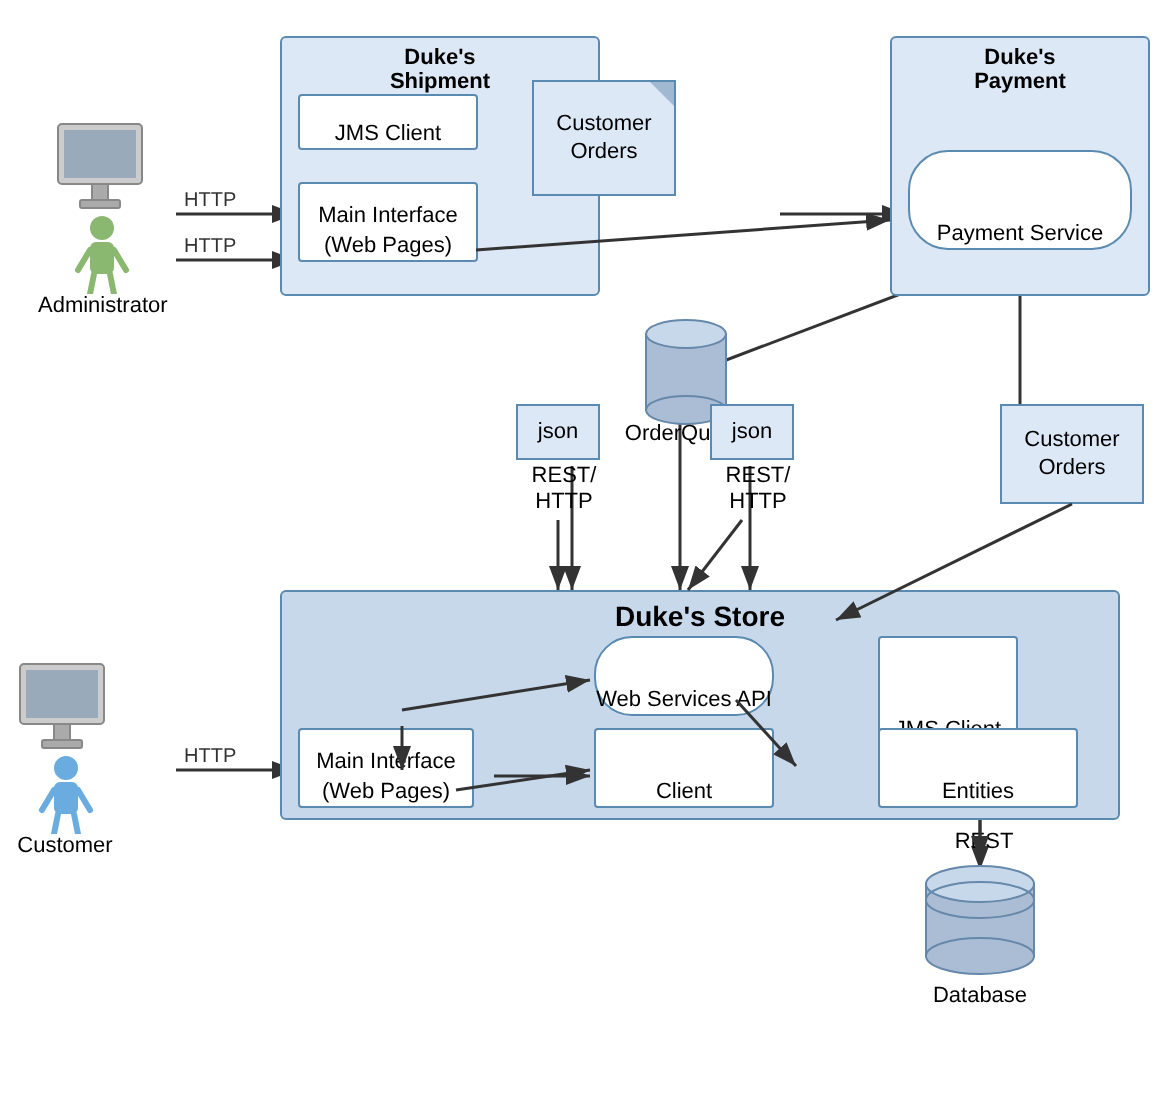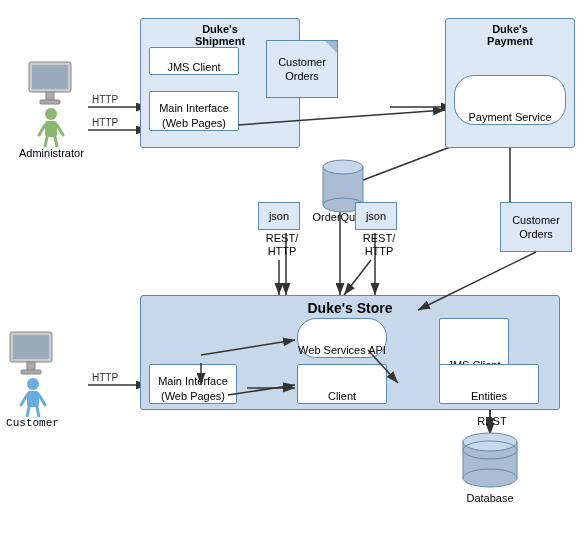--- a/index.html
+++ b/index.html
@@ -162,21 +162,21 @@
       <circle cx="14" cy="7" r="6" fill="#8ab870"></circle>
       <rect x="8" y="14" width="12" height="16" rx="3" fill="#8ab870"></rect>
       <line x1="8" y1="18" x2="2" y2="28" stroke="#8ab870" stroke-width="3" stroke-linecap="round"></line>
       <line x1="20" y1="18" x2="26" y2="28" stroke="#8ab870" stroke-width="3" stroke-linecap="round"></line>
       <line x1="10" y1="30" x2="8" y2="40" stroke="#8ab870" stroke-width="3" stroke-linecap="round"></line>
       <line x1="18" y1="30" x2="20" y2="40" stroke="#8ab870" stroke-width="3" stroke-linecap="round"></line>
     </svg>
     <span style="font-size:11px;">Administrator</span>
   </div>
 
-  <div class="actor" style="position:absolute; left:5px; top:330px;font-family:Liberation Mono, monospace;">
+  <div class="actor" style="position:absolute; left:5px; top:330px;">
     <svg width="55" height="55">
       <rect x="5" y="2" width="42" height="30" rx="2" fill="#ccc" stroke="#888" stroke-width="1"></rect>
       <rect x="8" y="5" width="36" height="24" fill="#9ab"></rect>
       <rect x="22" y="32" width="8" height="8" fill="#aaa" stroke="#888" stroke-width="1"></rect>
       <rect x="16" y="40" width="20" height="4" rx="1" fill="#aaa" stroke="#888" stroke-width="1"></rect>
     </svg>
     <svg width="28" height="40" style="margin-top:-8px">
       <circle cx="14" cy="7" r="6" fill="#6aace0"></circle>
       <rect x="8" y="14" width="12" height="16" rx="3" fill="#6aace0"></rect>
       <line x1="8" y1="18" x2="2" y2="28" stroke="#6aace0" stroke-width="3" stroke-linecap="round"></line>

